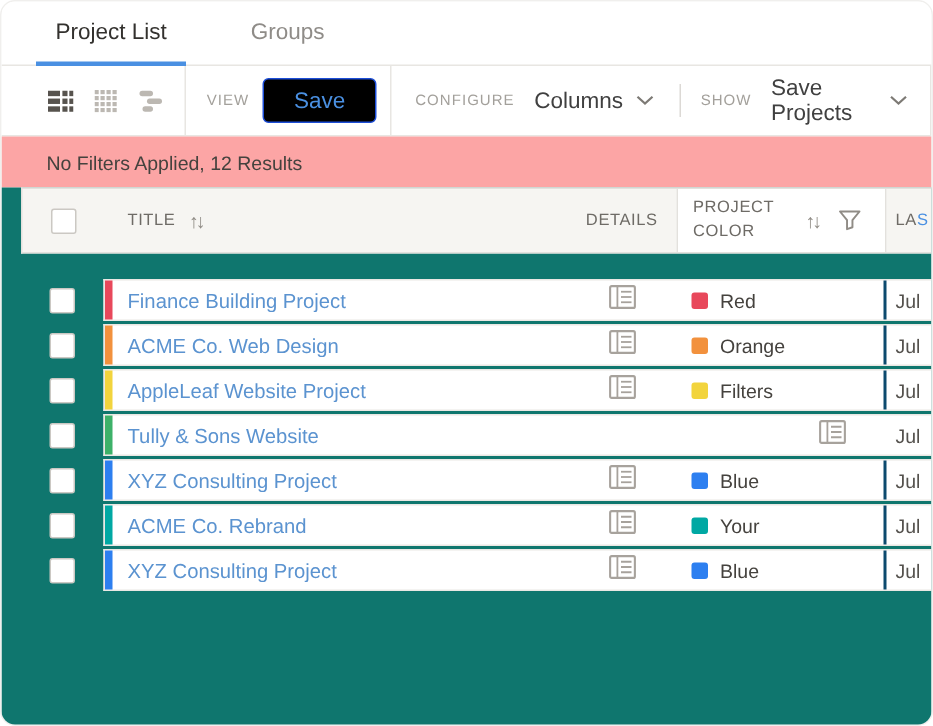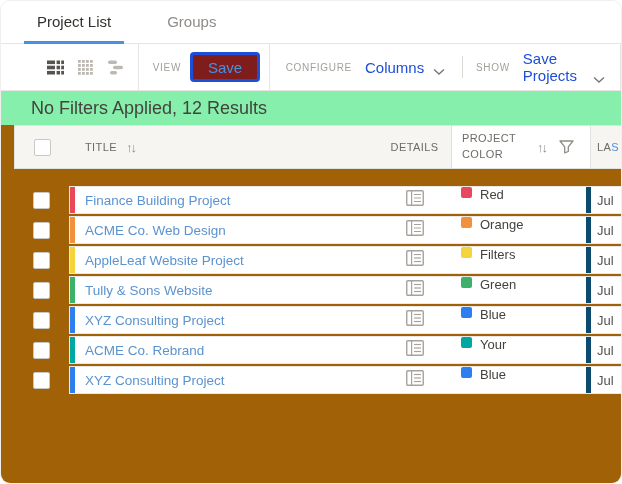--- a/index.html
+++ b/index.html
@@ -10,36 +10,36 @@
   }
   
   .tabbar { display:flex; align-items:stretch; height:43px; padding-left:23px;
             border-bottom:1px solid #e8e6e2; background:#fff; }
   .tab { display:flex; align-items:center; padding:0 13px; font-size:15px;
          color:#8f8c88; cursor:pointer; border-bottom:3px solid transparent; margin-bottom:-1px; }
   .tab.active { color:#33312e; border-bottom-color:#4a90e2; }
   .tab + .tab { margin-left:30px; }
   
   .toolbar { display:flex; align-items:center; height:47px; background:#fff;
-             border-bottom:1px solid #e8e6e2; padding-left:46px; }
+             border-bottom:1px solid #e8e6e2; padding-left:31px; }
   .view-icons { display:flex; align-items:center; gap:14px; }
   .icon-btn { display:flex; align-items:center; }
   .vdiv { width:1px; align-self:stretch; background:#e8e6e2; }
   .vdiv.short { height:22px; align-self:center; background:#dcd9d5; }
   .small-label { font-size:10px; letter-spacing:.7px; color:#a3a09b; }
-  .save-btn { margin-left:9px; width:94px; height:30px; background:#7f1d1d;
-              border:3px solid #1d4ed8; border-radius:4px; color:#4a90e2;
+  .save-btn { margin-left:9px; width:94px; height:30px; background:#000000;
+              border:1px solid #1d4ed8; border-radius:4px; color:#4a90e2;
               font-size:15px; font-family:inherit; cursor:pointer; }
-  .dropdown { display:flex; align-items:flex-end; gap:9px; font-size:15px;
-              color:#1d4ed8; cursor:pointer; }
+  .dropdown { display:flex; align-items:center; gap:9px; font-size:15px;
+              color:#404040; cursor:pointer; }
   
   .filterbar { height:34px; display:flex; align-items:center; padding-left:30px;
-               font-size:18px; color:#45423e; background:#86efac; }
-  
-  .table-region { background:#a16207; padding-left:13px; height:360px; }
+               font-size:13px; color:#45423e; background:#fca5a5; }
+  
+  .table-region { background:#0f766e; padding-left:13px; height:360px; }
   .thead { display:flex; align-items:center; height:44px; background:#f6f5f2;
            border:1px solid #e3e1dd; border-right:none; font-size:11px;
            color:#6e6b66; letter-spacing:.4px; }
   .cell-check { width:55px; display:flex; justify-content:center; flex-shrink:0; }
   .checkbox { width:17px; height:17px; border:1px solid #cbc8c3; border-radius:2px;
               background:#fff; display:inline-block; cursor:pointer; }
   .head-title { flex:1; display:flex; align-items:center; padding-left:15px; gap:9px; }
   .sort-arrows { font-size:13px; color:#908c86; letter-spacing:-2px; cursor:pointer; }
   .head-details { width:73px; display:flex; justify-content:center; flex-shrink:0; }
   .head-color { width:140px; align-self:stretch; background:#fff;
@@ -52,23 +52,23 @@
   .head-last .frag-blue { color:#4a90e2; }
   .spacer { height:17px; }
   
   .trow { display:flex; align-items:stretch; height:28px; margin-bottom:2px; }
   .rowcard { flex:1; display:flex; align-items:center; background:#fff;
              border:1px solid #eae8e4; border-right:none; }
   .colorbar { width:5px; align-self:stretch; flex-shrink:0; }
   .row-title { flex:1; padding-left:10px; font-size:13.5px; color:#5b93d0;
                text-decoration:none; white-space:nowrap; overflow:hidden; cursor:pointer; }
   .row-details { width:73px; display:flex; justify-content:center; flex-shrink:0; }
-  .row-color { width:140px; display:flex; padding-left:10px;
+  .row-color { width:140px; display:flex; align-items:center; padding-left:10px;
                flex-shrink:0; font-size:13px; color:#45423e;
-               border-right:5px solid #0c4a6e; align-self:stretch; }
+               border-right:2px solid #0c4a6e; align-self:stretch; }
   .swatch { width:11px; height:11px; border-radius:2px; margin-right:8px; flex-shrink:0; }
   .row-last { width:30px; padding-left:6px; font-size:13px; color:#55524e;
               white-space:nowrap; overflow:visible; display:flex; align-items:center; flex-shrink:0; }
   .trow .cell-check { align-items:center; display:flex; }
 </style>
 </head>
 <body>
 
 <div class="screen">
 
@@ -288,24 +288,20 @@
             <span>
               <svg width="18" height="16" viewBox="0 0 18 16">
                 <rect x="0.75" y="0.75" width="16.5" height="14.5" rx="1" fill="none" stroke="#a7a29c" stroke-width="1.4"></rect>
                 <line x1="5.6" y1="1" x2="5.6" y2="15" stroke="#a7a29c" stroke-width="1.2"></line>
                 <line x1="8" y1="4.5" x2="15" y2="4.5" stroke="#a7a29c" stroke-width="1.2"></line>
                 <line x1="8" y1="8" x2="15" y2="8" stroke="#a7a29c" stroke-width="1.2"></line>
                 <line x1="8" y1="11.5" x2="15" y2="11.5" stroke="#a7a29c" stroke-width="1.2"></line>
               </svg>
             </span>
           </div>
-          <div class="row-color">
-            <span class="swatch" style="background: rgb(61, 177, 105);"></span>
-            <span>Green</span>
-          </div>
           <div class="row-last">
             <span>Jul</span>
           </div>
         </div>
       </div>
 
       <div class="trow">
         <div class="cell-check">
           <span class="checkbox"></span>
         </div>

